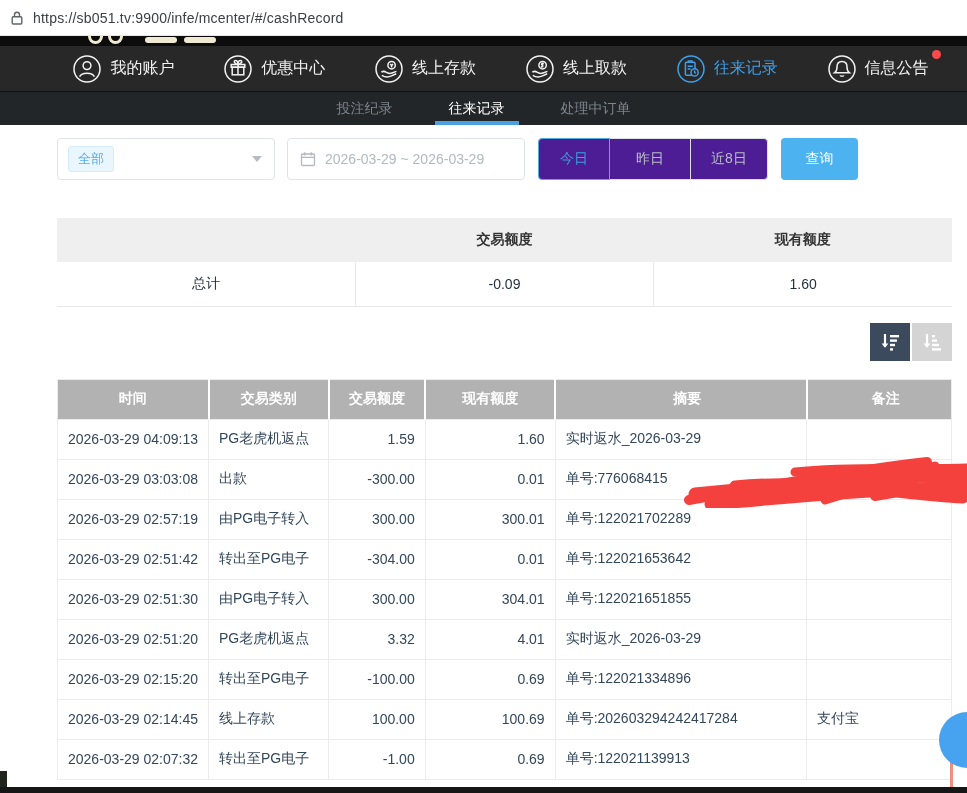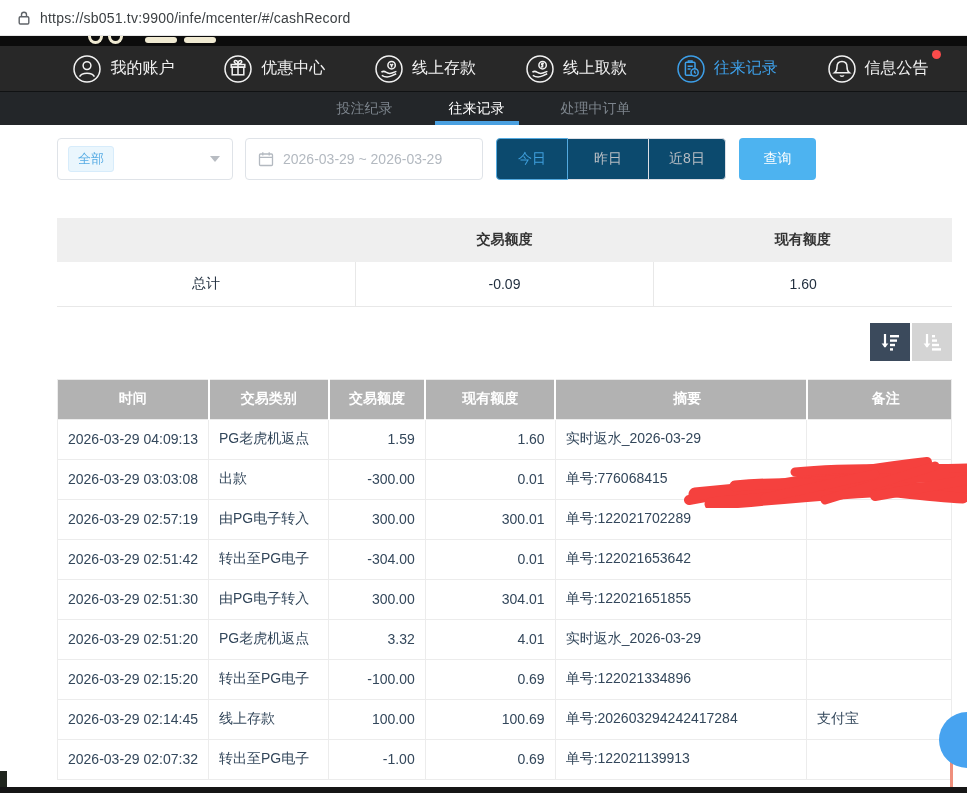--- a/index.html
+++ b/index.html
@@ -1,21 +1,21 @@
 <!DOCTYPE html>
 <html><head>
 <meta charset="utf-8">
 <style>
   * { margin:0; padding:0; box-sizing:border-box; }
   html,body { width:967px; height:793px; overflow:hidden; background:#fff;
     font-family:"Liberation Sans","DejaVu Sans",sans-serif; position:relative; }
 
   
   .browser-bar { height:36px; background:#fff; display:flex; align-items:center;
-    padding-left:17px; gap:9px; border-bottom:1px solid #e6e6e6; }
+    padding-left:10px; gap:9px; border-bottom:1px solid #e6e6e6; }
   .browser-bar .url { font-size:14px; color:#3c4043; letter-spacing:.2px; }
   .lock-svg { stroke:#5f6368; fill:none; stroke-width:1.4; }
 
   
   .logo-strip { height:10px; background:#0c0c0c; position:relative; overflow:hidden; }
   .logo-strip .g1,.logo-strip .g2 { position:absolute; top:-4px; width:15px; height:12px;
     border:3px solid #f0ead2; border-top:none; border-radius:0 0 10px 10px; background:transparent; }
   .logo-strip .g1 { left:88px; } .logo-strip .g2 { left:108px; }
   .logo-strip .g3,.logo-strip .g4 { position:absolute; top:1px; height:6px; background:#f0ead2; border-radius:3px; }
   .logo-strip .g3 { left:145px; width:32px; } .logo-strip .g4 { left:184px; width:32px; }
@@ -35,33 +35,33 @@
   .sub-tab { font-size:14px; color:#7d858d; display:flex; align-items:center;
     padding:0 14px; position:relative; cursor:pointer; }
   .sub-tab.active { color:#ffffff; }
   .sub-tab.active::after { content:""; position:absolute; left:0; right:0; bottom:0;
     height:4px; background:#4aa0e0; }
 
   
   .content { padding:0 15px 0 57px; }
 
   .filter-row { margin-top:13px; height:42px; display:flex; align-items:stretch; }
-  .type-select { width:176px; border:1px solid #dfe3e8; border-radius:4px; background:#fff;
+  .type-select { width:218px; border:1px solid #dfe3e8; border-radius:4px; background:#fff;
     display:flex; align-items:center; padding:0 10px; position:relative; cursor:pointer; }
   .type-tag { background:#eaf6fd; border:1px solid #d7ecfb; color:#57ace4; font-size:13px;
     padding:3px 9px; border-radius:3px; }
   .caret-down { position:absolute; right:12px; width:0; height:0;
     border-left:5px solid transparent; border-right:5px solid transparent;
     border-top:6px solid #b8bcc2; }
   .date-input { width:238px; margin-left:12px; border:1px solid #dfe3e8; border-radius:4px;
     background:#fff; display:flex; align-items:center; gap:9px; padding:0 12px;
     color:#b3b9c0; font-size:14px; cursor:pointer; }
   .cal-svg { stroke:#b3b9c0; fill:none; stroke-width:1.3; }
   .quick-group { margin-left:13px; display:flex; }
-  .quick-btn { width:78px; background:#0c4a6e; border:1px solid #dcdfe6; color:#b9bec4;
+  .quick-btn { width:78px; background:#4c1d95; border:1px solid #dcdfe6; color:#b9bec4;
     font-size:14px; cursor:pointer; margin-left:-1px; }
   .quick-btn:first-child { margin-left:0; border-radius:4px 0 0 4px; width:72px; }
   .quick-btn:nth-child(2) { width:82px; }
   .quick-btn:last-child { border-radius:0 4px 4px 0; }
   .quick-btn.active { border:1px solid #53aae0; color:#3f9fdc; position:relative; z-index:1; }
   .search-btn { margin-left:13px; width:77px; background:#4db3f0; border:none; color:#fff;
     font-size:14px; border-radius:4px; cursor:pointer; }
 
   
   .summary-table { margin-top:38px; width:895px; border-collapse:collapse; font-size:14px; }

